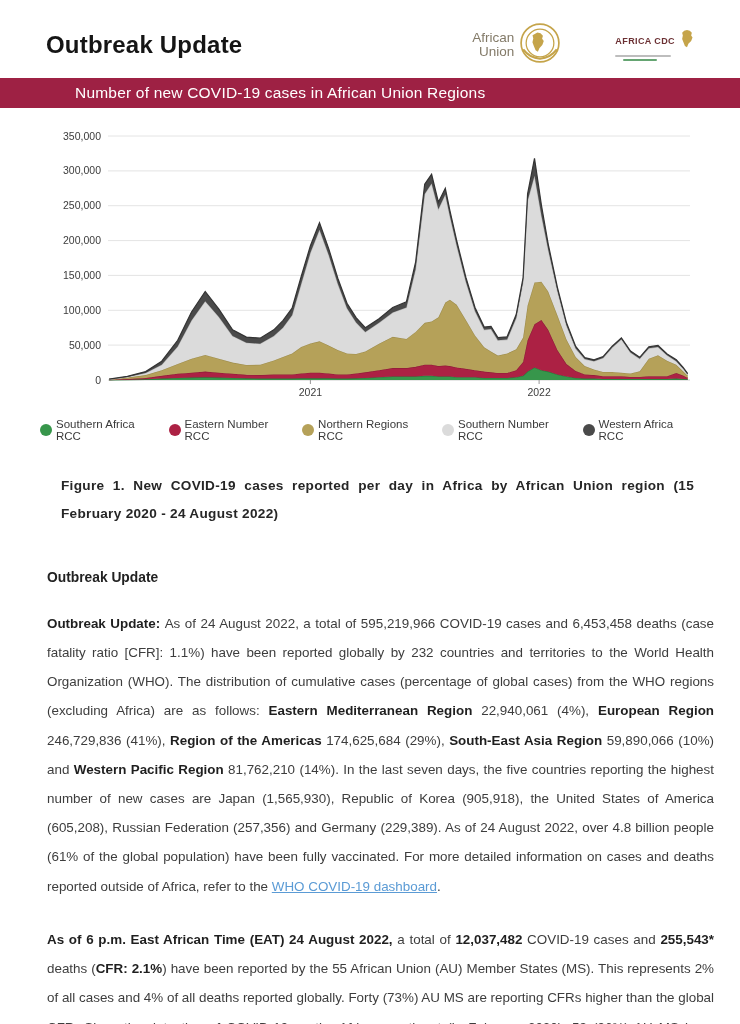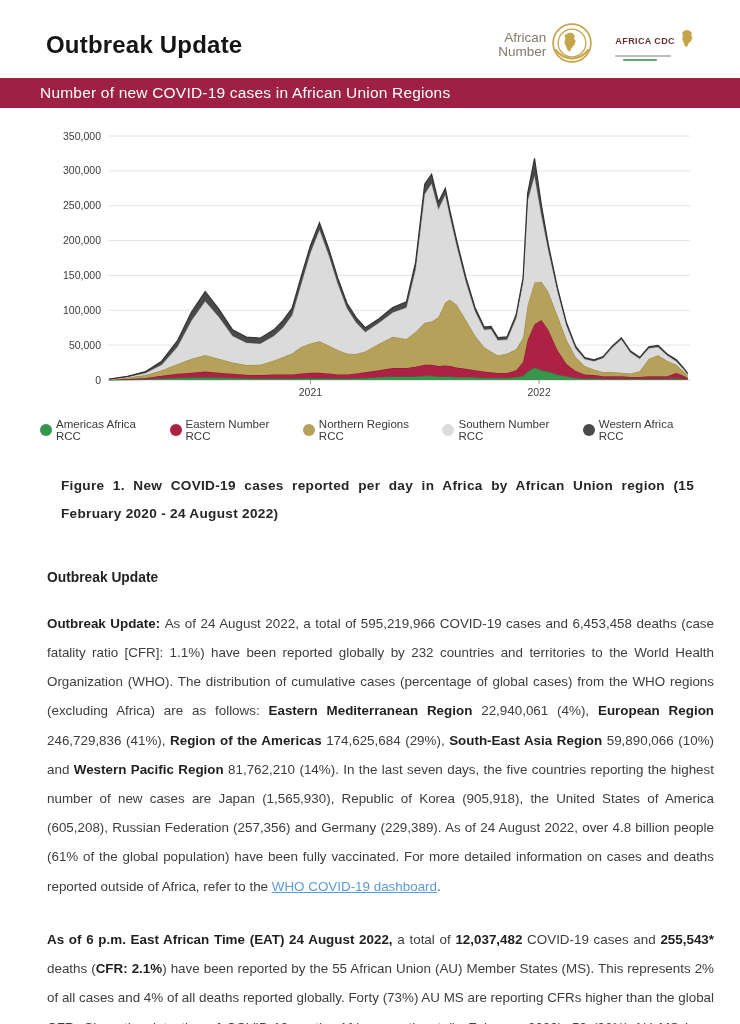--- a/index.html
+++ b/index.html
@@ -5,28 +5,28 @@
   html,body{margin:0;padding:0;background:#ffffff;}
   body{width:740px;min-height:1024px;font-family:"Liberation Sans",sans-serif;color:#3d3d3d;}
   .page{width:740px;min-height:1024px;background:#fff;overflow:hidden;}
 
   
   .header{display:flex;justify-content:space-between;align-items:center;padding:22px 44px 10px 46px;}
   .page-title{font-size:24px;font-weight:bold;color:#151515;letter-spacing:.2px;}
   .logos{display:flex;align-items:center;gap:22px;}
   .au-logo{display:flex;align-items:center;gap:5px;}
   .au-logo-text{font-size:13.5px;line-height:1.05;color:#837a68;text-align:right;}
-  .cdc-logo{display:flex;flex-direction:column;align-items:flex-start;gap:2px;}
+  .cdc-logo{display:flex;flex-direction:column;align-items:flex-start;gap:2px;margin-left:32px;}
   .cdc-row{display:flex;align-items:center;gap:3px;}
   .cdc-text{font-size:9px;font-weight:bold;color:#6b3033;letter-spacing:.4px;}
   .cdc-bar-gray{width:56px;height:2px;background:#9a9a9a;opacity:.65;border-radius:1px;}
   .cdc-bar-green{width:34px;height:2px;background:#3f8f4f;opacity:.8;border-radius:1px;margin-left:8px;}
 
   
-  .banner{height:30px;background:#9E2144;display:flex;align-items:center;padding-left:40px;}
+  .banner{height:30px;background:#9E2144;display:flex;align-items:center;padding-left:75px;}
   .banner-title{color:#ffffff;font-size:15.5px;letter-spacing:.2px;}
 
   
   .chart-wrap{margin:14px 40px 0 40px;}
   .chart-svg{display:block;width:660px;height:292px;}
   .legend{display:flex;justify-content:center;align-items:center;gap:7px;margin-top:4px;}
   .legend-item{display:flex;align-items:center;gap:4px;font-size:11.5px;color:#3a3a3a;}
   .legend-dot{width:12px;height:12px;border-radius:50%;display:inline-block;flex:0 0 auto;}
 
   
@@ -41,21 +41,21 @@
 <body>
 
 <div class="page">
 
   <div class="header">
     <div class="page-title">Outbreak Update</div>
     <div class="logos">
       <div class="au-logo">
         <div class="au-logo-text">
           <div>African</div>
-          <div>Number</div>
+          <div>Union</div>
         </div>
         <span>
           <svg width="42" height="42" viewBox="0 0 40 40">
             <circle cx="20" cy="20" r="18" fill="none" stroke="#C5A44A" stroke-width="1.6"></circle>
             <circle cx="20" cy="20" r="13.2" fill="#ffffff" stroke="#C5A44A" stroke-width="1.2"></circle>
             <path d="M17.5,10 L20.5,10.8 L22.8,13 L22,16 L23.6,18.2 L22.2,22 L19.4,25 L18,28.4 L15.8,26.8 L14.2,23 L12.8,19.4 L13.6,15.6 L12.9,12.6 Z" fill="#C5A44A"></path>
             <path d="M4,26 Q10,34 20,35 Q30,34 36,26" fill="none" stroke="#C5A44A" stroke-width="2"></path>
           </svg>
         </span>
       </div>
@@ -107,21 +107,21 @@
         <path d="M69.1,257.4L87.4,255.6L105.7,253.1L121.7,248.2L137.7,242.0L151.5,236.7L165.2,232.9L178.9,236.7L192.6,240.6L206.4,243.0L220.1,242.7L233.8,238.5L242.9,235.0L252.1,231.5L261.2,224.9L270.4,221.4L279.5,219.3L288.7,223.5L297.8,228.0L307.0,231.5L316.1,231.9L325.3,229.4L339.0,221.7L352.7,214.8L366.4,216.9L375.6,209.9L384.7,200.8L391.6,199.4L398.4,195.3L405.3,180.6L409.9,177.8L416.7,182.7L425.9,198.0L435.0,213.4L444.2,225.2L451.0,229.4L457.9,233.6L467.1,231.5L476.2,227.3L483.1,215.5L487.6,183.4L494.5,160.4L501.4,159.7L508.2,169.5L517.4,193.2L526.5,217.6L535.7,235.0L544.8,244.1L554.0,247.5L563.1,250.0L572.2,250.0L581.4,250.7L590.5,251.4L599.7,249.3L608.8,236.7L618.0,233.3L627.1,238.8L636.3,242.7L643.1,249.3L647.7,253.8L647.7,255.9L643.1,253.5L636.3,251.0L627.1,254.2L618.0,254.2L608.8,254.2L599.7,254.9L590.5,254.9L581.4,254.2L572.2,254.2L563.1,254.2L554.0,253.1L544.8,252.4L535.7,248.9L526.5,242.0L517.4,228.0L508.2,207.8L501.4,198.0L494.5,202.2L487.6,218.3L483.1,239.9L476.2,248.2L467.1,251.0L457.9,251.0L451.0,250.3L444.2,249.6L435.0,248.2L425.9,246.8L416.7,245.5L409.9,244.1L405.3,243.4L398.4,244.1L391.6,242.7L384.7,242.7L375.6,244.8L366.4,246.1L352.7,246.1L339.0,248.2L325.3,250.3L316.1,251.4L307.0,252.4L297.8,252.4L288.7,251.4L279.5,250.7L270.4,250.7L261.2,251.4L252.1,252.4L242.9,252.4L233.8,252.4L220.1,253.1L206.4,252.8L192.6,251.7L178.9,250.7L165.2,249.6L151.5,250.7L137.7,251.7L121.7,253.8L105.7,255.9L87.4,257.0L69.1,257.7Z" fill="#B5A159"></path>
         <path d="M69.1,257.4L87.4,255.6L105.7,253.1L121.7,248.2L137.7,242.0L151.5,236.7L165.2,232.9L178.9,236.7L192.6,240.6L206.4,243.0L220.1,242.7L233.8,238.5L242.9,235.0L252.1,231.5L261.2,224.9L270.4,221.4L279.5,219.3L288.7,223.5L297.8,228.0L307.0,231.5L316.1,231.9L325.3,229.4L339.0,221.7L352.7,214.8L366.4,216.9L375.6,209.9L384.7,200.8L391.6,199.4L398.4,195.3L405.3,180.6L409.9,177.8L416.7,182.7L425.9,198.0L435.0,213.4L444.2,225.2L451.0,229.4L457.9,233.6L467.1,231.5L476.2,227.3L483.1,215.5L487.6,183.4L494.5,160.4L501.4,159.7L508.2,169.5L517.4,193.2L526.5,217.6L535.7,235.0L544.8,244.1L554.0,247.5L563.1,250.0L572.2,250.0L581.4,250.7L590.5,251.4L599.7,249.3L608.8,236.7L618.0,233.3L627.1,238.8L636.3,242.7L643.1,249.3L647.7,253.8" fill="none" stroke="#9d8c4b" stroke-width="1.2"></path>
         <path d="M69.1,257.3L87.4,254.9L105.7,251.0L121.7,242.7L137.7,224.5L151.5,198.4L165.2,179.2L178.9,194.9L192.6,214.1L206.4,220.7L220.1,221.7L233.8,214.1L242.9,205.7L252.1,193.2L261.2,162.1L270.4,130.8L279.5,107.8L288.7,132.9L297.8,161.8L307.0,186.2L316.1,200.5L325.3,209.9L339.0,200.8L352.7,190.4L366.4,185.5L375.6,147.2L384.7,71.9L391.6,61.4L398.4,87.2L405.3,72.6L409.9,94.2L416.7,123.5L425.9,159.7L435.0,189.0L444.2,207.8L451.0,207.1L457.9,218.3L467.1,217.6L476.2,196.0L483.1,159.7L487.6,78.8L494.5,53.7L501.4,93.5L508.2,127.6L517.4,168.8L526.5,203.6L535.7,226.6L544.8,237.1L554.0,239.2L563.1,236.0L572.2,225.6L581.4,217.2L590.5,230.5L599.7,236.7L608.8,226.3L618.0,224.9L627.1,233.3L636.3,239.2L643.1,246.5L647.7,252.4L647.7,253.8L643.1,249.3L636.3,242.7L627.1,238.8L618.0,233.3L608.8,236.7L599.7,249.3L590.5,251.4L581.4,250.7L572.2,250.0L563.1,250.0L554.0,247.5L544.8,244.1L535.7,235.0L526.5,217.6L517.4,193.2L508.2,169.5L501.4,159.7L494.5,160.4L487.6,183.4L483.1,215.5L476.2,227.3L467.1,231.5L457.9,233.6L451.0,229.4L444.2,225.2L435.0,213.4L425.9,198.0L416.7,182.7L409.9,177.8L405.3,180.6L398.4,195.3L391.6,199.4L384.7,200.8L375.6,209.9L366.4,216.9L352.7,214.8L339.0,221.7L325.3,229.4L316.1,231.9L307.0,231.5L297.8,228.0L288.7,223.5L279.5,219.3L270.4,221.4L261.2,224.9L252.1,231.5L242.9,235.0L233.8,238.5L220.1,242.7L206.4,243.0L192.6,240.6L178.9,236.7L165.2,232.9L151.5,236.7L137.7,242.0L121.7,248.2L105.7,253.1L87.4,255.6L69.1,257.4Z" fill="#DBDBDB"></path>
         <path d="M69.1,257.3L87.4,254.9L105.7,251.0L121.7,242.7L137.7,224.5L151.5,198.4L165.2,179.2L178.9,194.9L192.6,214.1L206.4,220.7L220.1,221.7L233.8,214.1L242.9,205.7L252.1,193.2L261.2,162.1L270.4,130.8L279.5,107.8L288.7,132.9L297.8,161.8L307.0,186.2L316.1,200.5L325.3,209.9L339.0,200.8L352.7,190.4L366.4,185.5L375.6,147.2L384.7,71.9L391.6,61.4L398.4,87.2L405.3,72.6L409.9,94.2L416.7,123.5L425.9,159.7L435.0,189.0L444.2,207.8L451.0,207.1L457.9,218.3L467.1,217.6L476.2,196.0L483.1,159.7L487.6,78.8L494.5,53.7L501.4,93.5L508.2,127.6L517.4,168.8L526.5,203.6L535.7,226.6L544.8,237.1L554.0,239.2L563.1,236.0L572.2,225.6L581.4,217.2L590.5,230.5L599.7,236.7L608.8,226.3L618.0,224.9L627.1,233.3L636.3,239.2L643.1,246.5L647.7,252.4" fill="none" stroke="#bdbdbd" stroke-width="1.2"></path>
         <path d="M69.1,257.2L87.4,254.3L105.7,249.6L121.7,239.2L137.7,218.3L151.5,190.0L165.2,169.5L178.9,187.2L192.6,207.8L206.4,215.1L220.1,216.2L233.8,207.8L242.9,198.7L252.1,186.2L261.2,154.5L270.4,123.8L279.5,100.8L288.7,126.6L297.8,156.2L307.0,181.3L316.1,195.6L325.3,205.7L339.0,196.7L352.7,185.5L366.4,179.9L375.6,140.2L384.7,62.1L391.6,52.3L398.4,80.2L405.3,66.3L409.9,88.6L416.7,118.6L425.9,155.5L435.0,185.5L444.2,205.0L451.0,204.3L457.9,215.5L467.1,214.8L476.2,192.5L483.1,155.5L487.6,71.9L494.5,36.3L501.4,83.0L508.2,122.1L517.4,165.3L526.5,200.8L535.7,224.5L544.8,235.7L554.0,237.8L563.1,234.6L572.2,224.2L581.4,215.8L590.5,229.1L599.7,235.3L608.8,224.9L618.0,223.5L627.1,231.9L636.3,237.8L643.1,245.5L647.7,251.7L647.7,252.4L643.1,246.5L636.3,239.2L627.1,233.3L618.0,224.9L608.8,226.3L599.7,236.7L590.5,230.5L581.4,217.2L572.2,225.6L563.1,236.0L554.0,239.2L544.8,237.1L535.7,226.6L526.5,203.6L517.4,168.8L508.2,127.6L501.4,93.5L494.5,53.7L487.6,78.8L483.1,159.7L476.2,196.0L467.1,217.6L457.9,218.3L451.0,207.1L444.2,207.8L435.0,189.0L425.9,159.7L416.7,123.5L409.9,94.2L405.3,72.6L398.4,87.2L391.6,61.4L384.7,71.9L375.6,147.2L366.4,185.5L352.7,190.4L339.0,200.8L325.3,209.9L316.1,200.5L307.0,186.2L297.8,161.8L288.7,132.9L279.5,107.8L270.4,130.8L261.2,162.1L252.1,193.2L242.9,205.7L233.8,214.1L220.1,221.7L206.4,220.7L192.6,214.1L178.9,194.9L165.2,179.2L151.5,198.4L137.7,224.5L121.7,242.7L105.7,251.0L87.4,254.9L69.1,257.3Z" fill="#4A4A4A"></path>
         <path d="M69.1,257.2L87.4,254.3L105.7,249.6L121.7,239.2L137.7,218.3L151.5,190.0L165.2,169.5L178.9,187.2L192.6,207.8L206.4,215.1L220.1,216.2L233.8,207.8L242.9,198.7L252.1,186.2L261.2,154.5L270.4,123.8L279.5,100.8L288.7,126.6L297.8,156.2L307.0,181.3L316.1,195.6L325.3,205.7L339.0,196.7L352.7,185.5L366.4,179.9L375.6,140.2L384.7,62.1L391.6,52.3L398.4,80.2L405.3,66.3L409.9,88.6L416.7,118.6L425.9,155.5L435.0,185.5L444.2,205.0L451.0,204.3L457.9,215.5L467.1,214.8L476.2,192.5L483.1,155.5L487.6,71.9L494.5,36.3L501.4,83.0L508.2,122.1L517.4,165.3L526.5,200.8L535.7,224.5L544.8,235.7L554.0,237.8L563.1,234.6L572.2,224.2L581.4,215.8L590.5,229.1L599.7,235.3L608.8,224.9L618.0,223.5L627.1,231.9L636.3,237.8L643.1,245.5L647.7,251.7" fill="none" stroke="#333333" stroke-width="1.2"></path>
       </svg>
     <div id="chart-legend" class="legend">
         <div class="legend-item">
           <span class="legend-dot" style="background: rgb(55, 150, 75);"></span>
-          <span>Americas Africa RCC</span>
+          <span>Southern Africa RCC</span>
         </div>
         <div class="legend-item">
           <span class="legend-dot" style="background: rgb(172, 33, 68);"></span>
           <span>Eastern Number RCC</span>
         </div>
         <div class="legend-item">
           <span class="legend-dot" style="background: rgb(181, 161, 89);"></span>
           <span>Northern Regions RCC</span>
         </div>
         <div class="legend-item">

